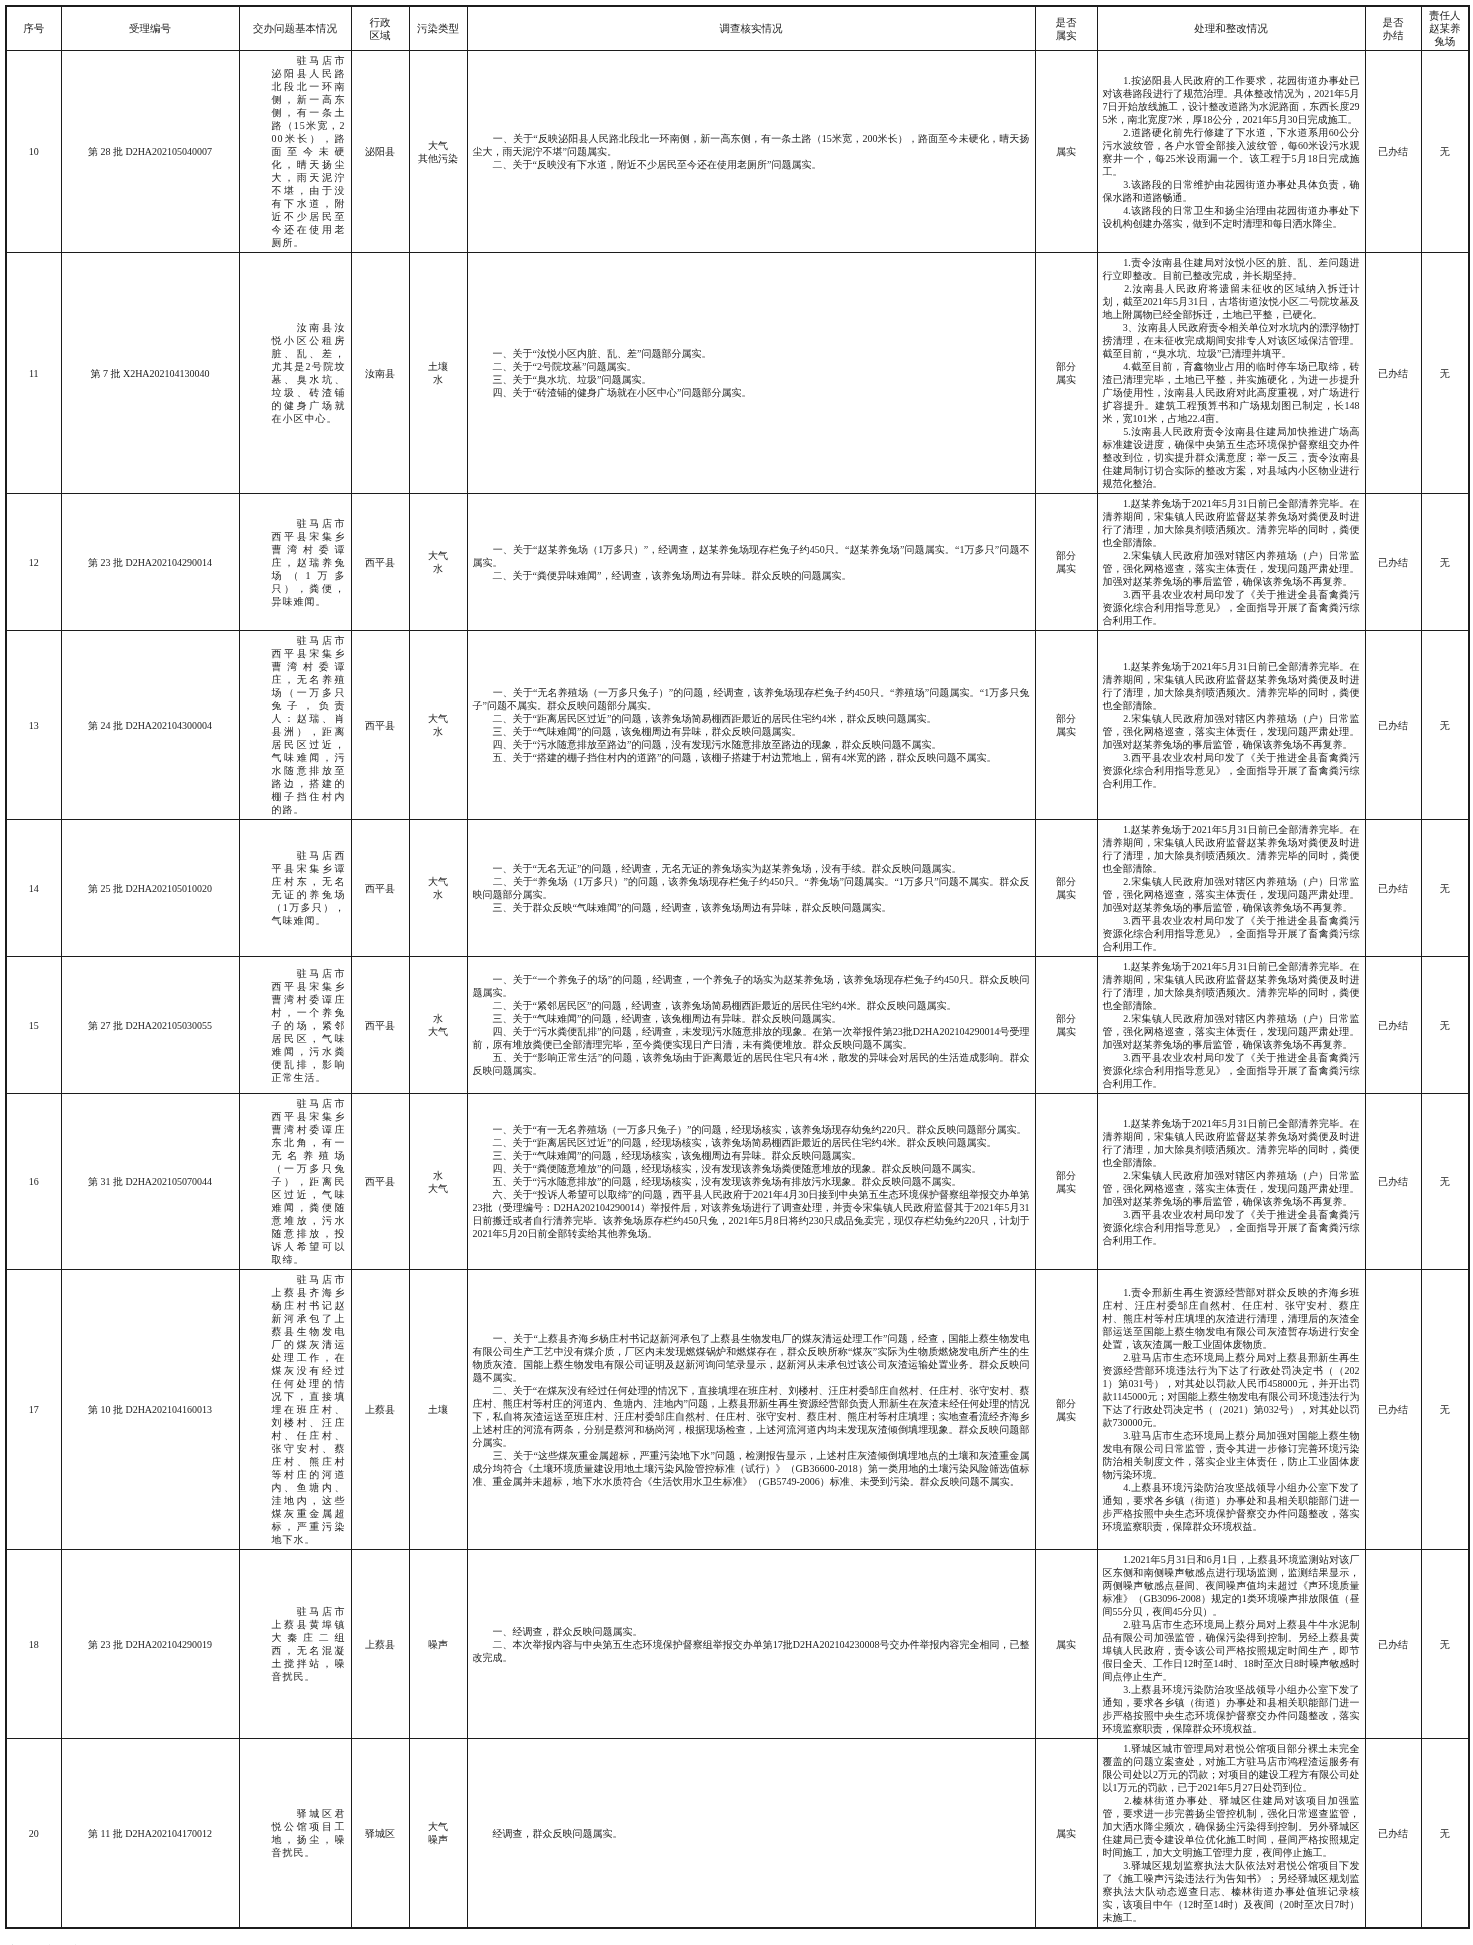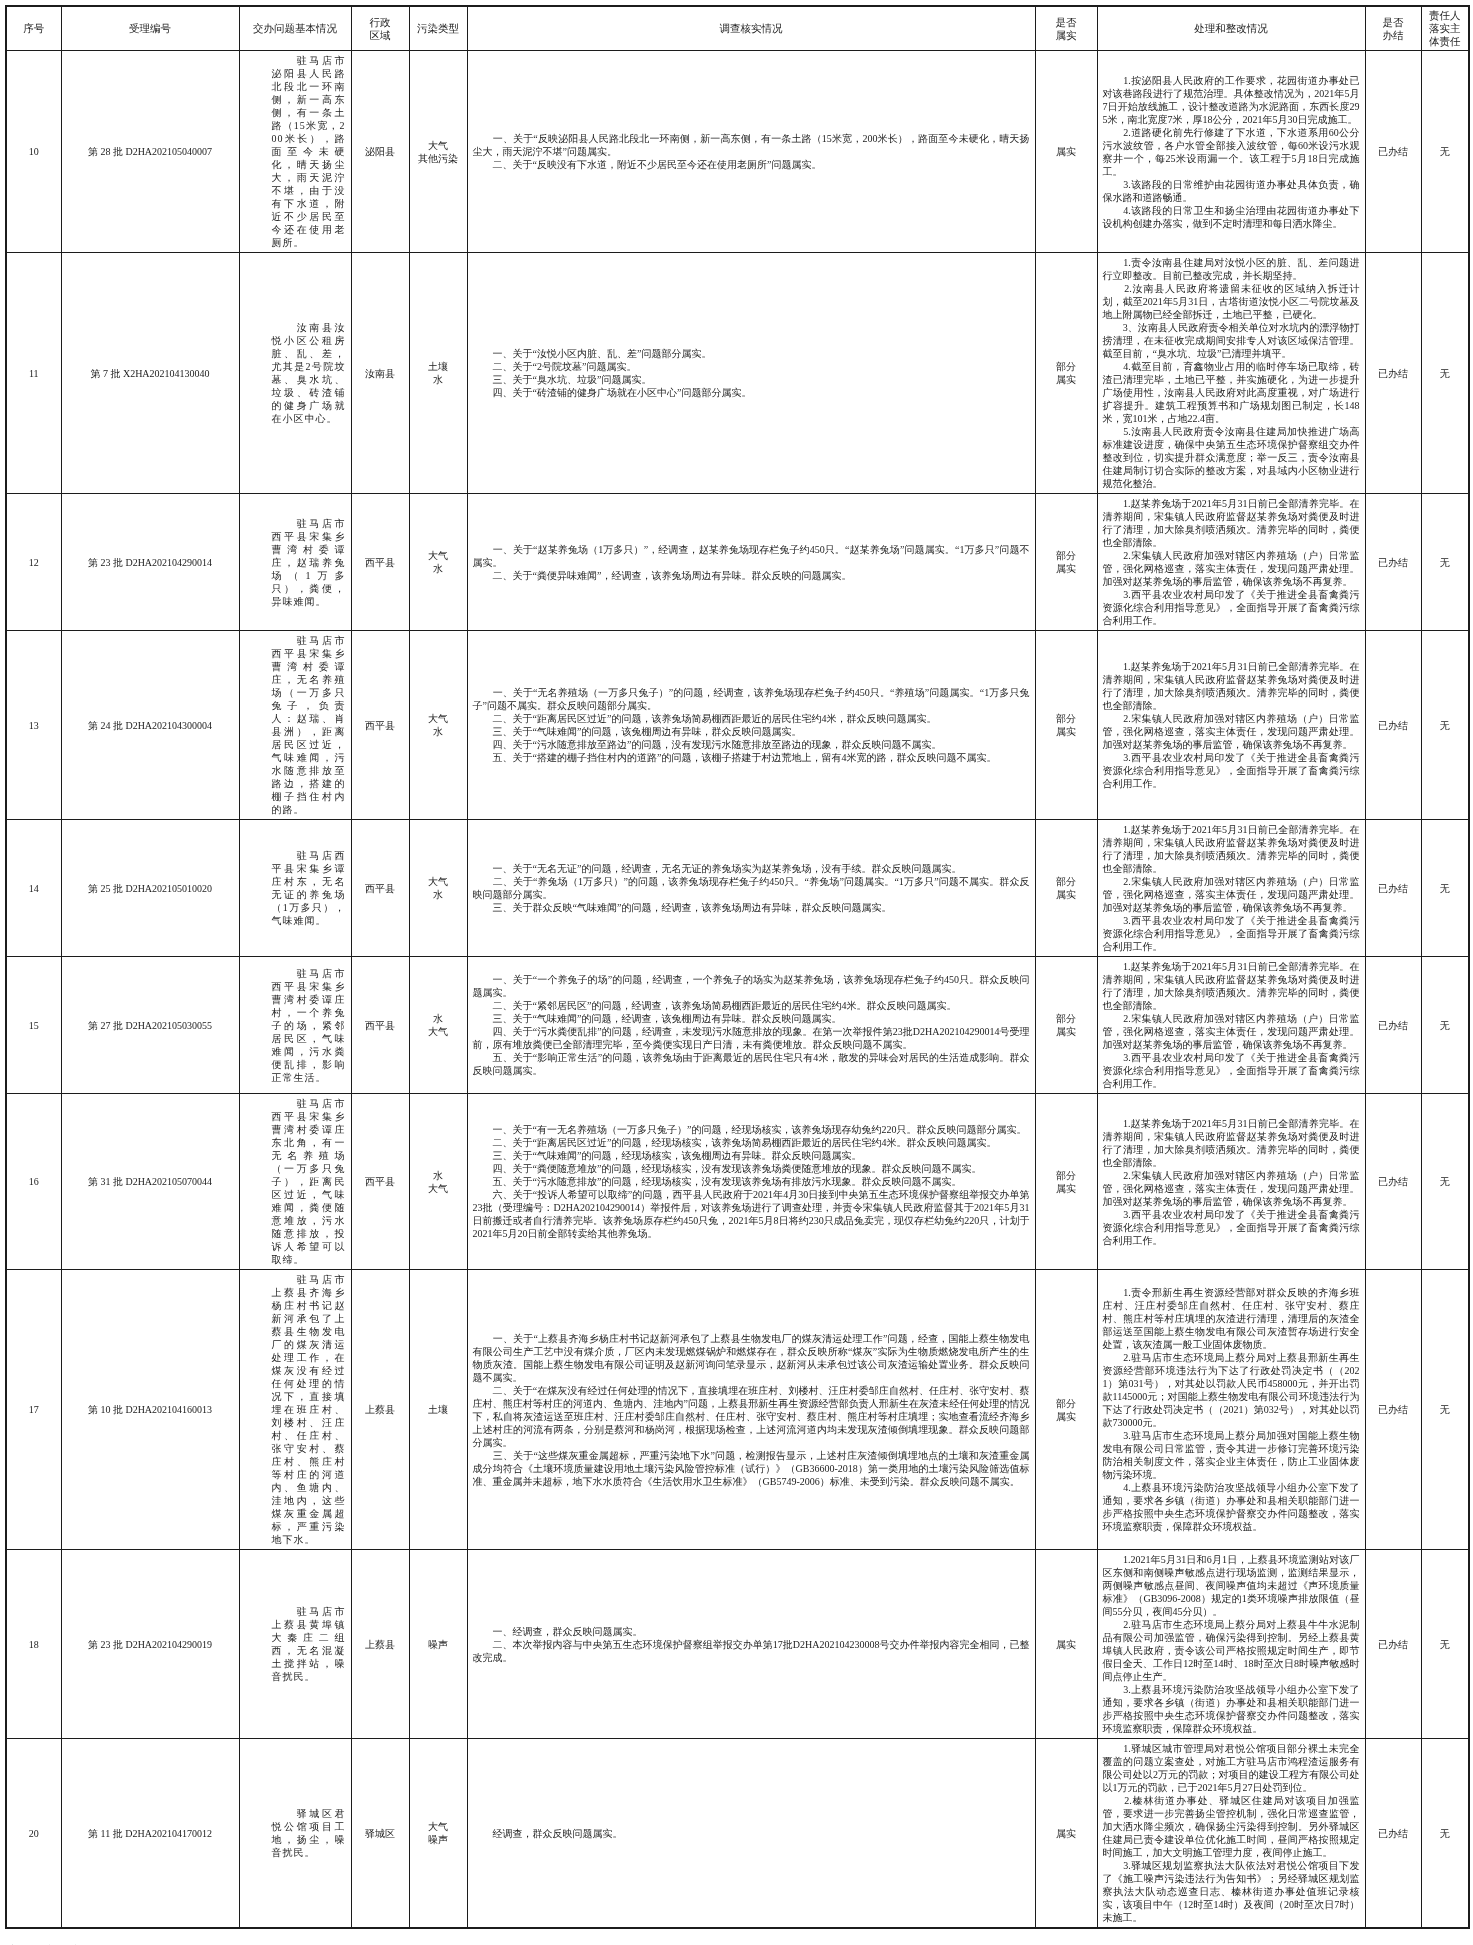--- a/index.html
+++ b/index.html
@@ -80,21 +80,21 @@
         <th>行政
 区域</th>
         <th>污染类型</th>
         <th>调查核实情况</th>
         <th>是否
 属实</th>
         <th>处理和整改情况</th>
         <th>是否
 办结</th>
         <th>责任人
-落实主体责任</th>
+赵某养兔场</th>
       </tr>
     </thead>
     <tbody>
   <tr>
     <td class="center">10</td>
     <td class="center">第 28 批 D2HA202105040007</td>
     <td class="para problem">　　驻马店市泌阳县人民路北段北一环南侧，新一高东侧，有一条土路（15米宽，200米长），路面至今未硬化，晴天扬尘大，雨天泥泞不堪，由于没有下水道，附近不少居民至今还在使用老厕所。</td>
     <td class="center">泌阳县</td>
     <td class="center">大气
 其他污染</td>

